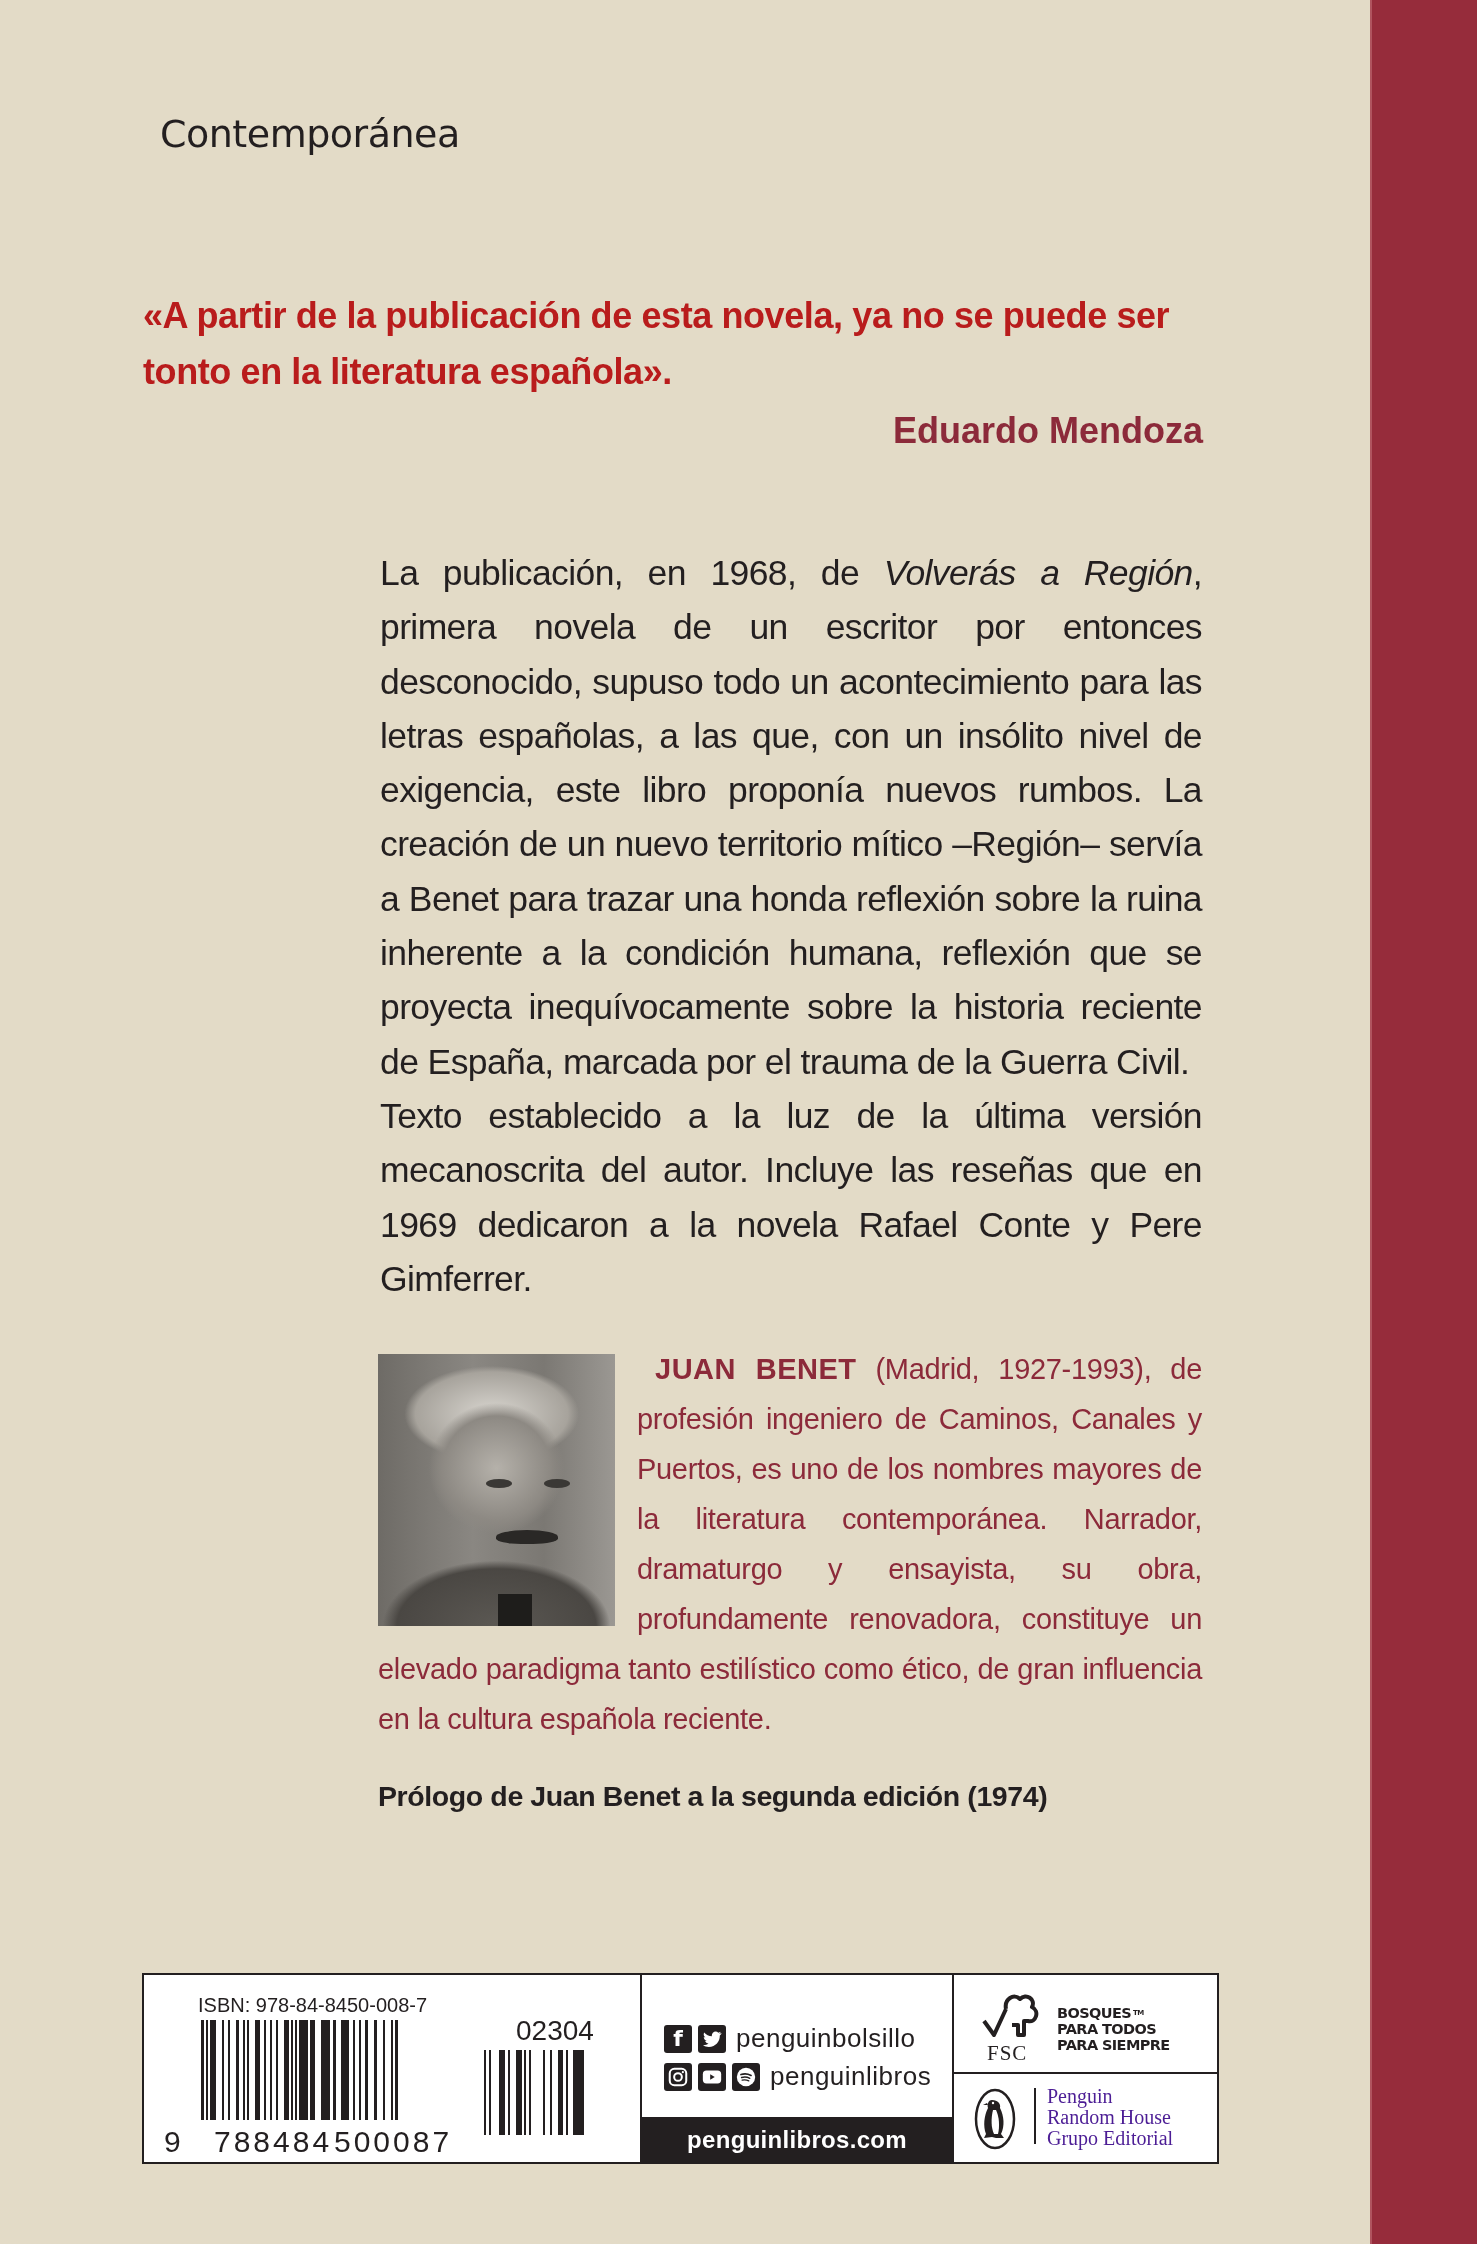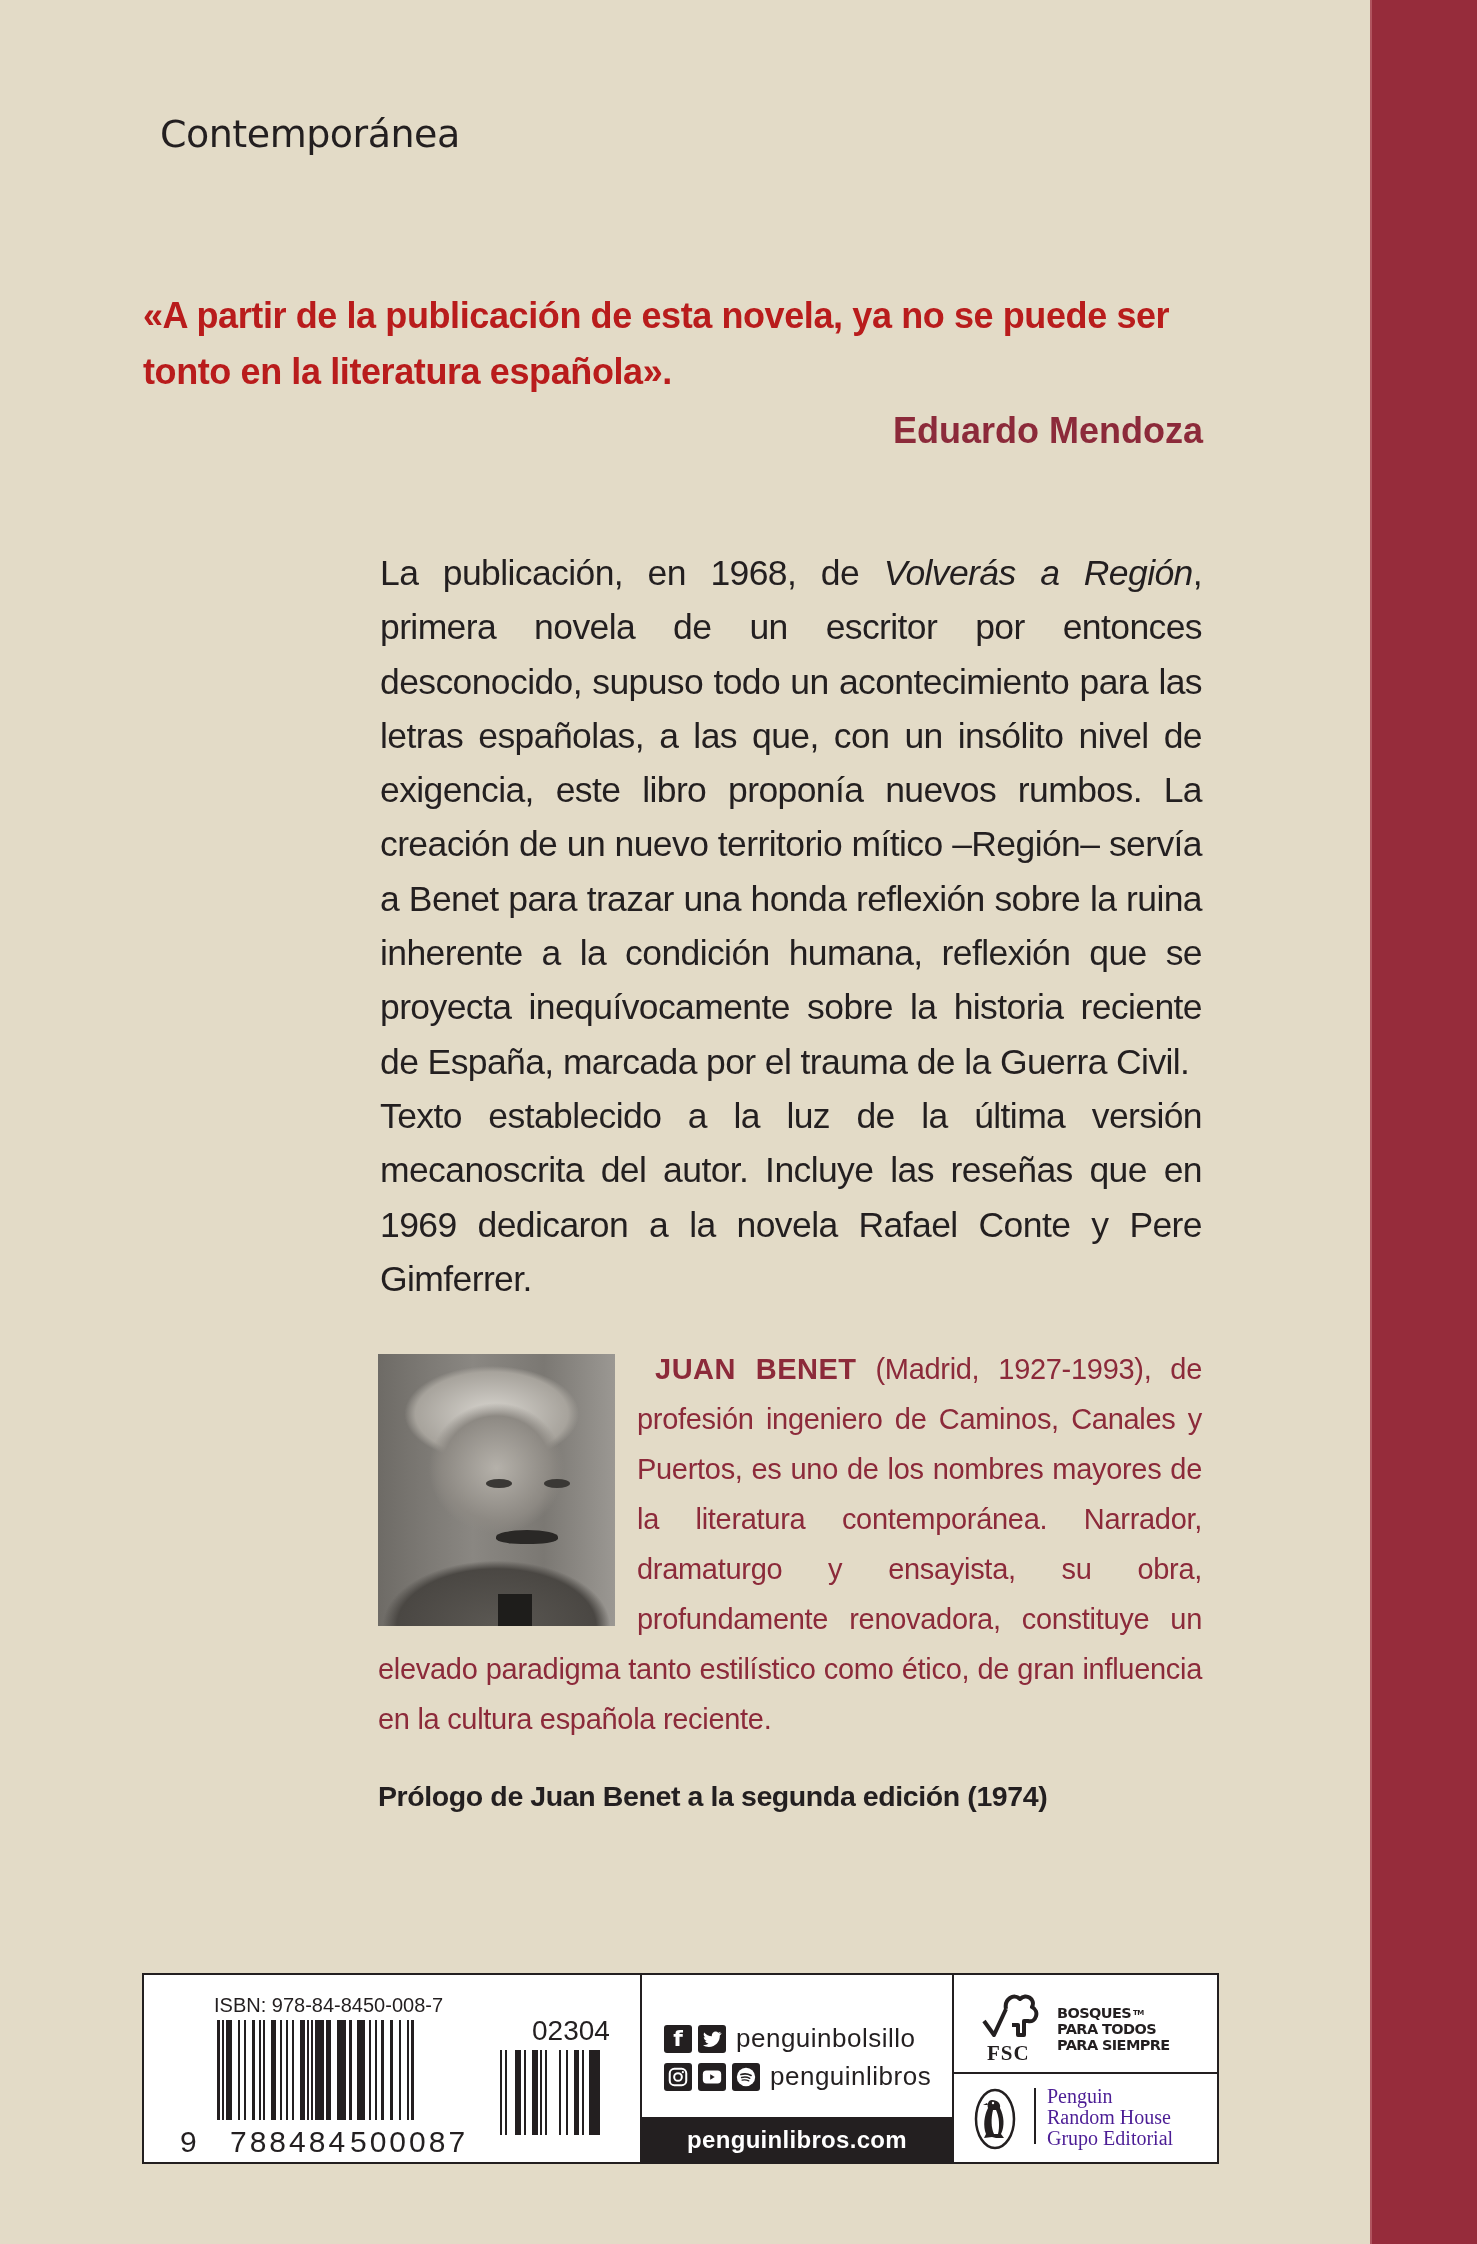--- a/index.html
+++ b/index.html
@@ -71,21 +71,21 @@
   .bio strong { font-weight:bold; letter-spacing:0.5px;margin-left:18px; }
   .prologue {
     position:absolute; left:378px; top:1780px;
     font-weight:bold; font-size:28.5px; color:#231f20; letter-spacing:-0.4px;
   }
   .info-box {
     position:absolute; left:142px; top:1973px; width:1073px; height:187px;
     border:2px solid #231f20; background:#ffffff;
   }
   .col-barcode {
-    position:absolute; left:16px; top:0; width:495px; height:152px;
+    position:absolute; left:0; top:0; width:495px; height:152px;
   }
   .isbn-label {
     position:absolute; left:54px; top:19px; font-size:20px; color:#231f20;
   }
   .barcode-main {
     position:absolute; left:57px; top:45px; width:258px; height:100px;
     display:flex; align-items:stretch;
   }
   .barcode-addon {
     position:absolute; left:340px; top:75px; width:128px; height:85px;
@@ -130,21 +130,21 @@
     position:absolute; left:808px; top:0; width:265px; height:187px;
     border-left:2px solid #231f20;
   }
   .fsc {
     position:absolute; left:0; top:0; width:265px; height:97px;
     border-bottom:2px solid #231f20;
   }
   .fsc-tree { position:absolute; left:28px; top:16px; width:60px; height:52px; }
   .fsc-label {
     position:absolute; left:33px; top:66px; font-family:"Liberation Serif", serif;
-    font-size:21px; font-weight:bold; color:#231f20; letter-spacing:1px;
+    font-size:21px; font-weight:normal; color:#231f20; letter-spacing:1px;
   }
   .fsc-slogan {
     position:absolute; left:103px; top:30px; font-family:"DejaVu Sans", sans-serif;
     font-weight:bold; font-size:14.5px; line-height:16px; color:#231f20; letter-spacing:-0.6px;
   }
   .fsc-slogan .tm { font-size:7px; vertical-align:top; margin-left:2px; }
   .prh {
     position:absolute; left:0; top:99px; width:265px; height:88px;
   }
   .prh-penguin { position:absolute; left:20px; top:14px; width:42px; height:62px; }

